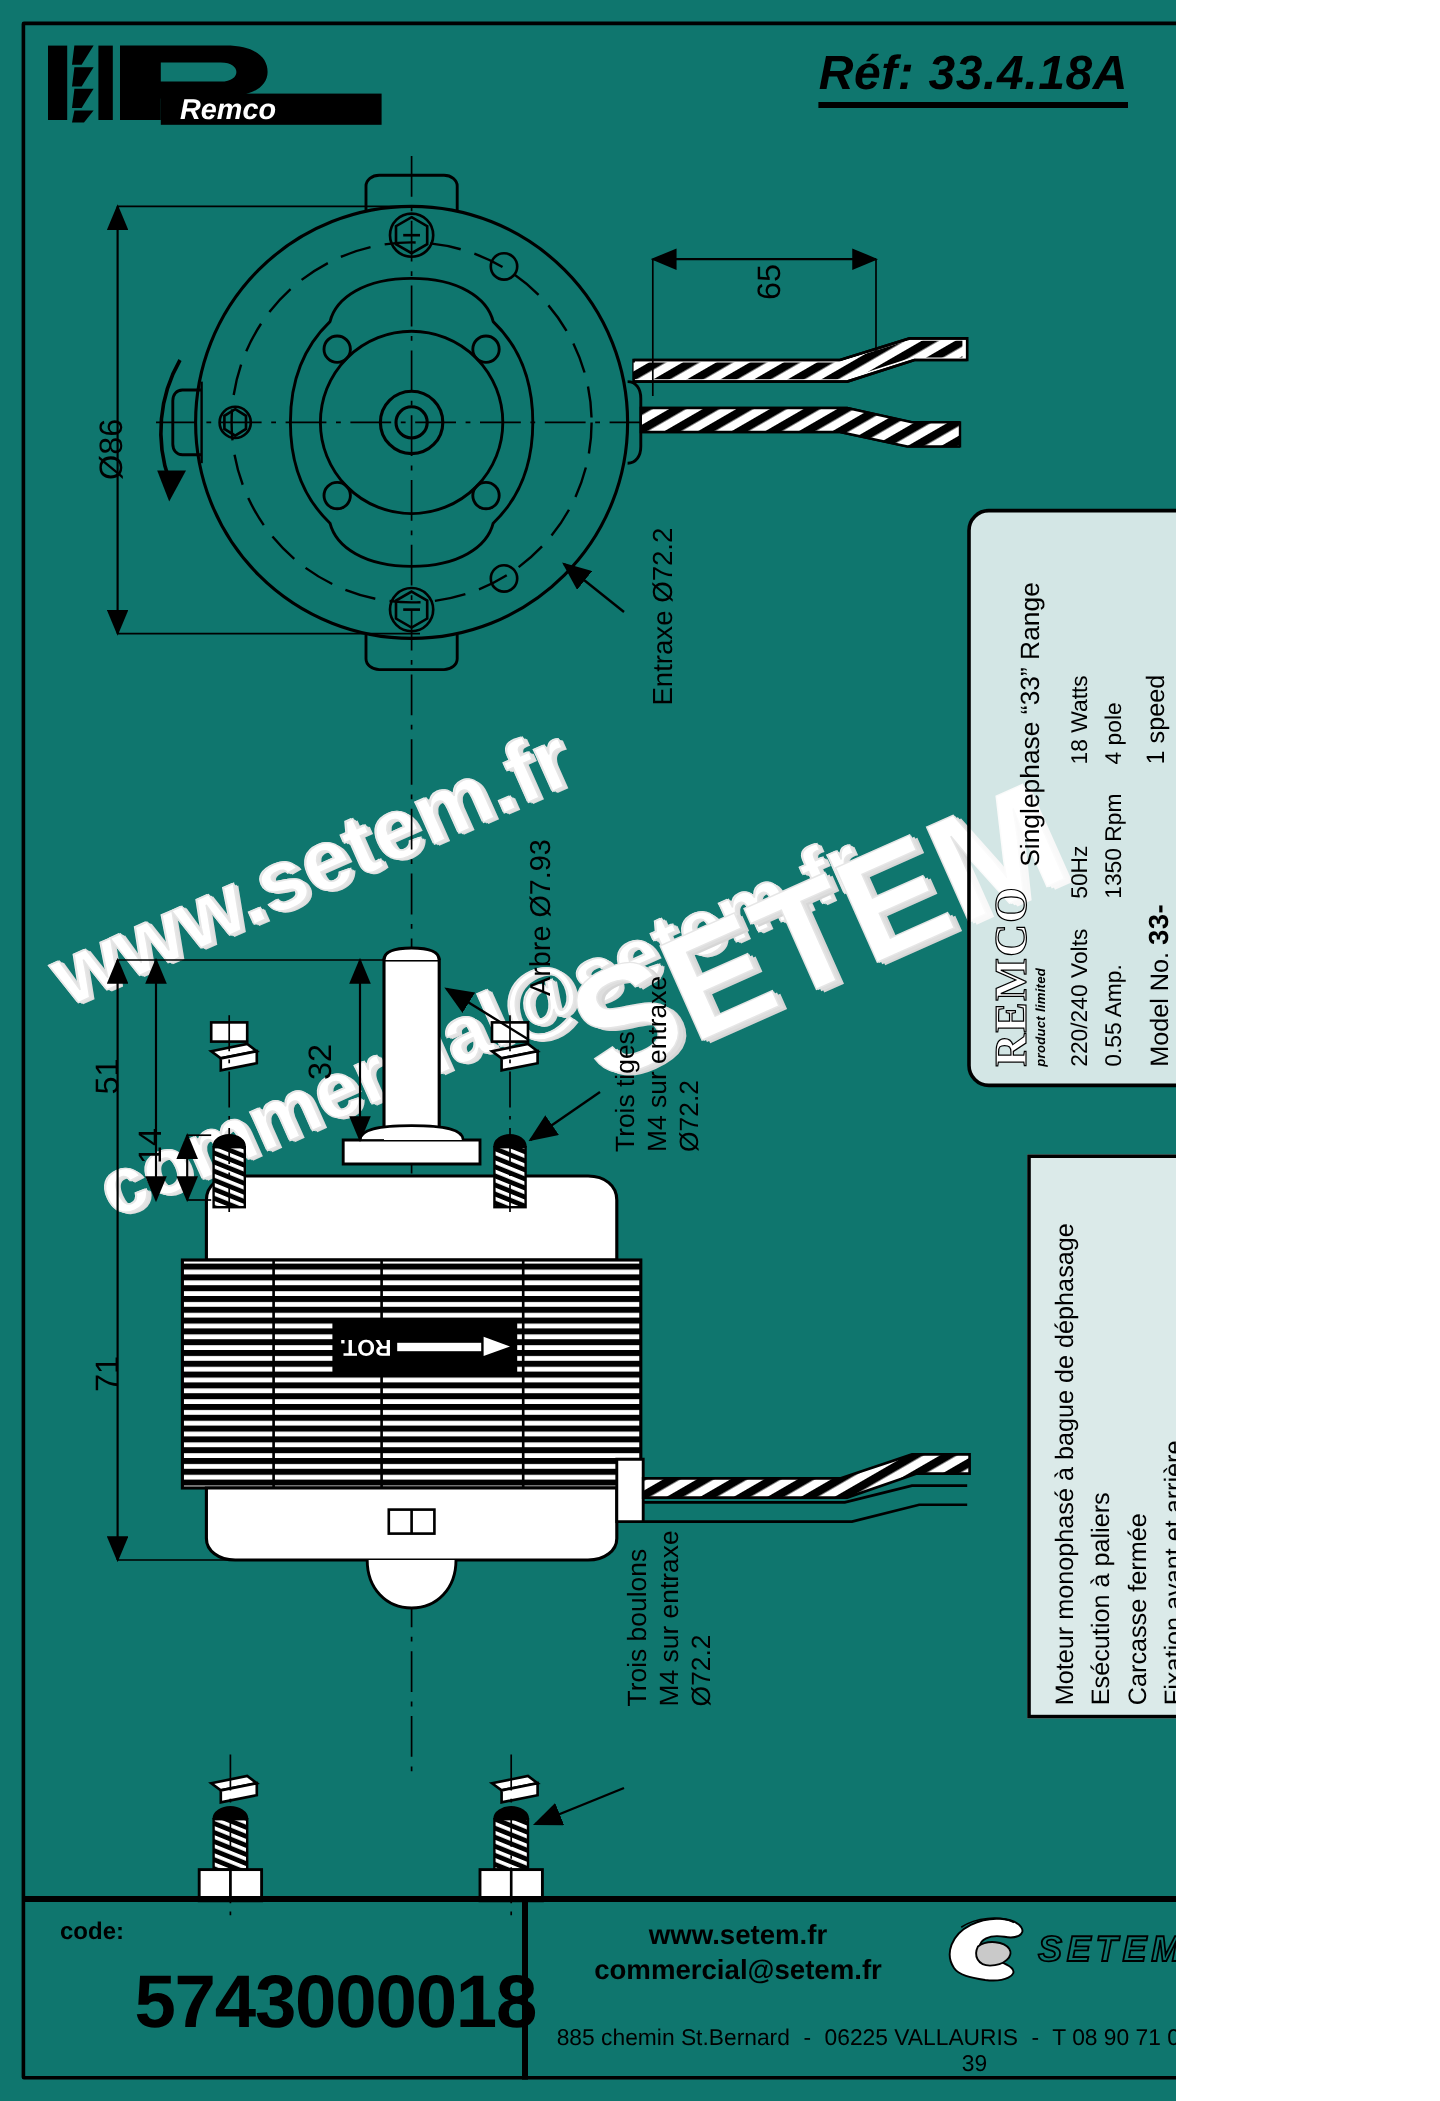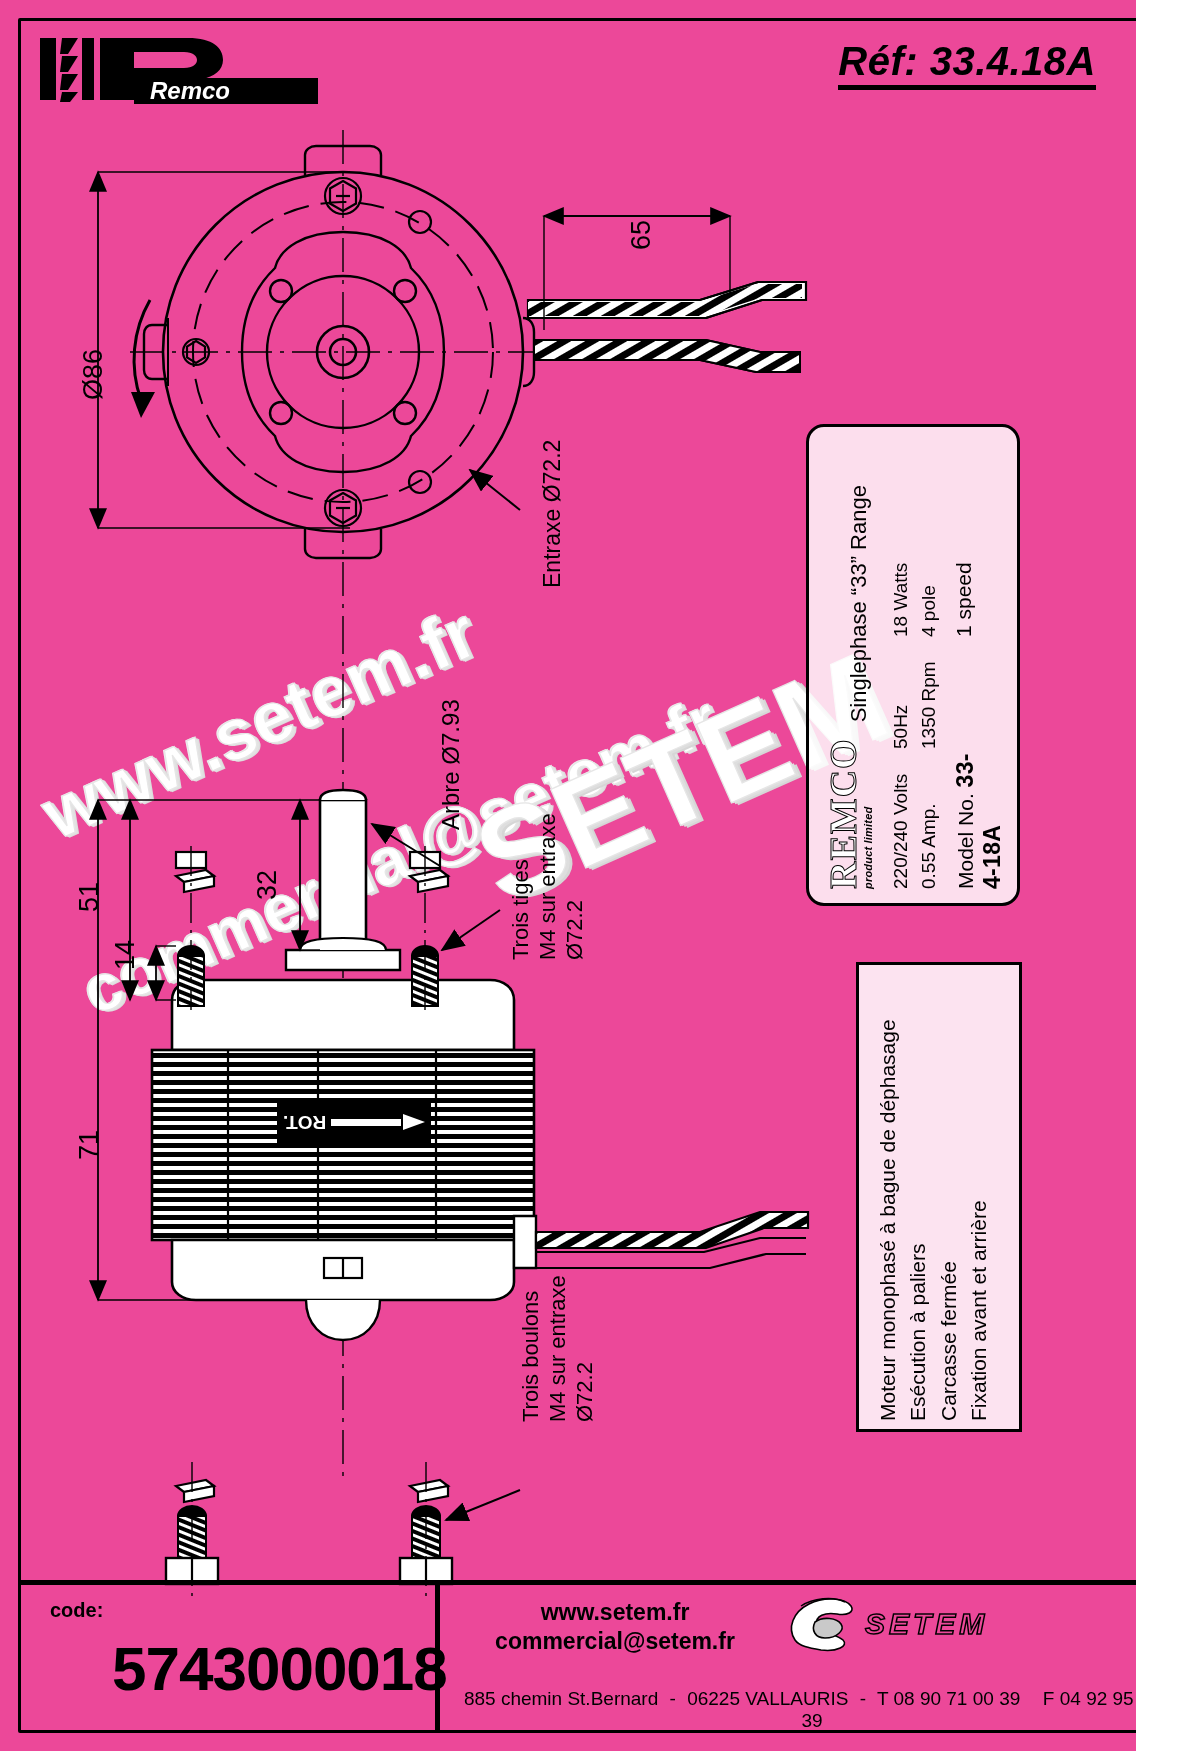--- a/index.html
+++ b/index.html
@@ -6,23 +6,23 @@
   html, body {
     margin: 0; padding: 0;
     background: #ffffff;
   }
   body {
     font-family: "Liberation Sans", sans-serif;
     color: #000;
   }
   #page {
     position: relative;
-    width: 1136px;
+    width: 980px;
     height: 1751px;
-    background: #ec4899;
+    background: #0f766e;
     overflow: hidden;
   }
   
   .frame {
     position: absolute;
     left: 18px; top: 18px;
     width: 1164px; height: 1715px;
     border: 3px solid #000;
     border-radius: 2px;
   }

